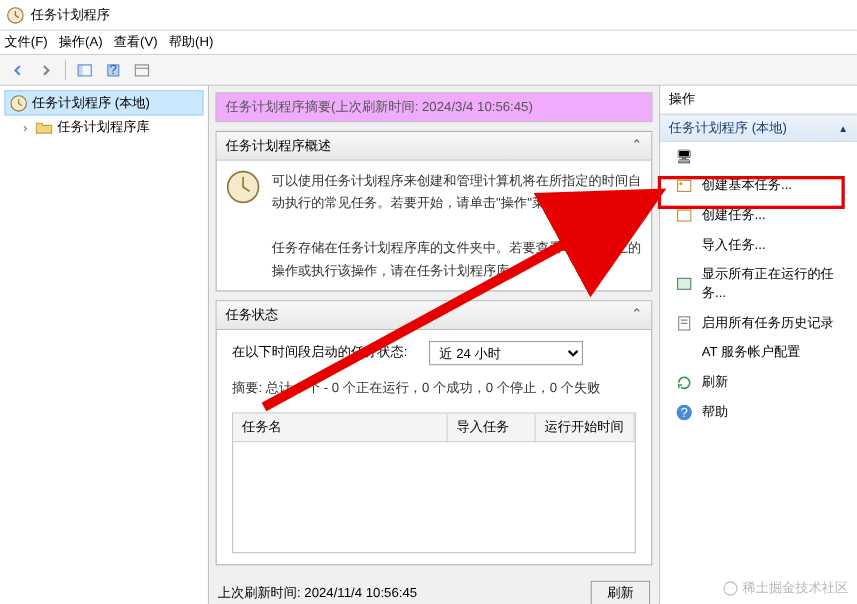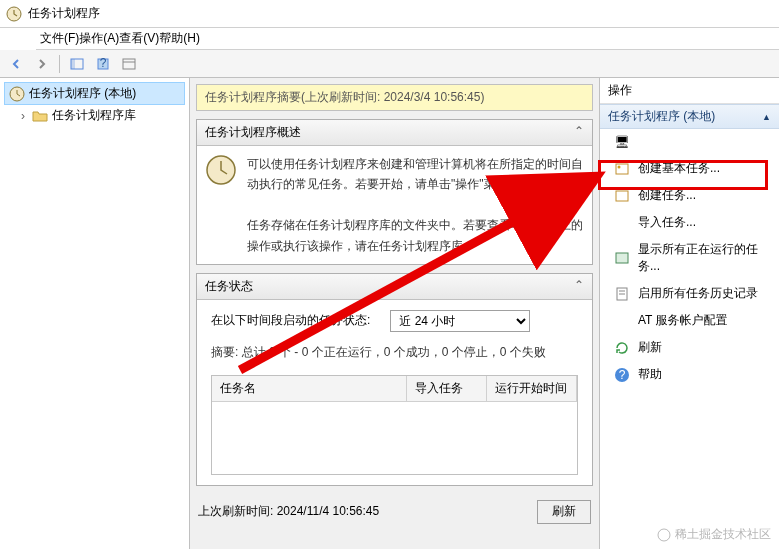--- a/index.html
+++ b/index.html
@@ -1,49 +1,49 @@
 <!DOCTYPE html>
 <html><head>
 <meta charset="utf-8">
 <style>
 * { margin: 0; padding: 0; box-sizing: border-box; font-family: "Microsoft YaHei", "Segoe UI", sans-serif; font-size: 12px; }
 body { background: #fff; width: 779px; height: 549px; overflow: hidden; position: relative; }
 
 .titlebar { height: 28px; background: #fff; border-bottom: 1px solid #d0d0d0; display: flex; align-items: center; padding: 0 6px; gap: 6px; }
 .titlebar .icon { width: 16px; height: 16px; }
 
-.menubar { height: 22px; background: #fff; display: flex; align-items: center; padding: 0 4px; gap: 0; border-bottom: 1px solid #d0d0d0; margin-left: 36px; }
+.menubar { height: 22px; background: #fff; display: flex; align-items: center; padding: 0 4px; gap: 10px; border-bottom: 1px solid #d0d0d0; }
 .menubar span { color: #000; cursor: default; }
 
 .toolbar { height: 28px; background: #f5f5f5; border-bottom: 1px solid #c0c0c0; display: flex; align-items: center; padding: 0 4px; gap: 2px; }
 .toolbar .btn { width: 24px; height: 22px; display: flex; align-items: center; justify-content: center; border: 1px solid transparent; }
 .toolbar .sep { width: 1px; height: 18px; background: #c0c0c0; margin: 0 3px; }
 
 .main { display: flex; height: calc(100% - 78px); }
 
 .tree { width: 190px; border-right: 1px solid #c0c0c0; padding: 4px; background: #fff; }
 .tree-item { display: flex; align-items: center; gap: 4px; padding: 2px 4px; cursor: default; }
 .tree-item.selected { background: #cce8ff; border: 1px solid #99d1ff; }
 .tree-item .expand { width: 10px; text-align: center; color: #666; }
 .tree-item .ticon { width: 16px; height: 16px; }
 
 .center { flex: 1; background: #f0f0f0; padding: 6px; overflow: hidden; position: relative; }
-.summary-title { background: #fef9c3; border: 1px solid #c0c0c0; padding: 4px 8px; color: #555; margin-bottom: 8px; }
+.summary-title { background: #f0abfc; border: 1px solid #c0c0c0; padding: 4px 8px; color: #555; margin-bottom: 8px; }
 .panel { border: 1px solid #b0b0b0; margin-bottom: 8px; background: #fff; }
 .panel-head { background: linear-gradient(#f8f8f8,#e8e8e8); border-bottom: 1px solid #c0c0c0; padding: 4px 8px; display: flex; justify-content: space-between; align-items: flex-start; }
 .panel-head .chev { color: #666; }
 .panel-body { padding: 8px; display: flex; gap: 10px; }
 .overview-icon { width: 32px; height: 32px; flex-shrink: 0; }
 .overview-text { line-height: 1.7; color: #333; }
 
 .status-body { padding: 10px 14px; }
 .status-row { display: flex; align-items: center; gap: 20px; margin-bottom: 12px; }
 .status-row select { width: 140px; height: 22px; border: 1px solid #a0a0a0; background: #fff; padding: 0 4px; }
 .status-summary { margin-bottom: 14px; color: #333; }
-.status-table { border: 1px solid #c0c0c0; height: 100px; }
+.status-table { border: 1px solid #c0c0c0; height: 128px; }
 .status-table-head { display: flex; background: #f4f4f4; border-bottom: 1px solid #d0d0d0; }
 .status-table-head div { padding: 4px 8px; border-right: 1px solid #d0d0d0; }
 .status-table-head div:first-child { flex: 1; }
 .status-table-head div:nth-child(2) { width: 80px; }
 .status-table-head div:nth-child(3) { width: 90px; }
 
 .bottom-row { display: flex; justify-content: space-between; align-items: center; padding: 6px 2px 0; }
 .bottom-row button { height: 24px; padding: 0 14px; border: 1px solid #a0a0a0; background: #f0f0f0; }
 
 .actions { width: 180px; border-left: 1px solid #c0c0c0; background: #fff; }

